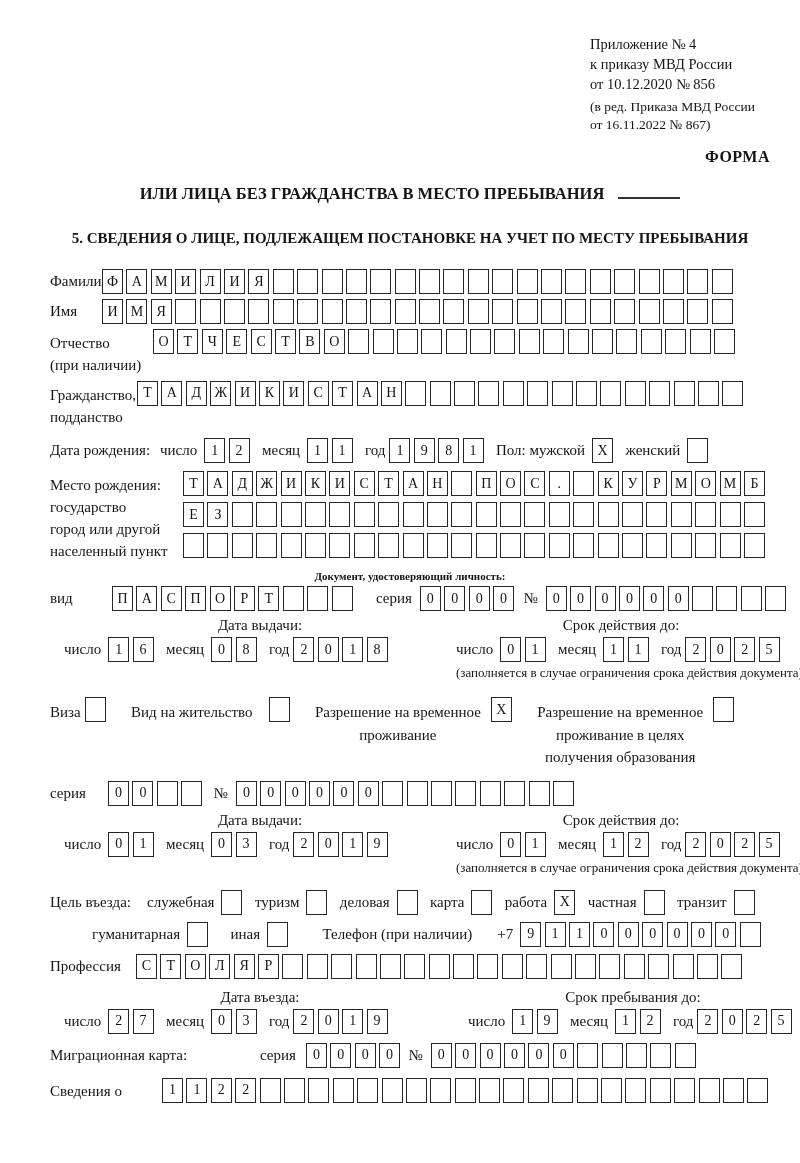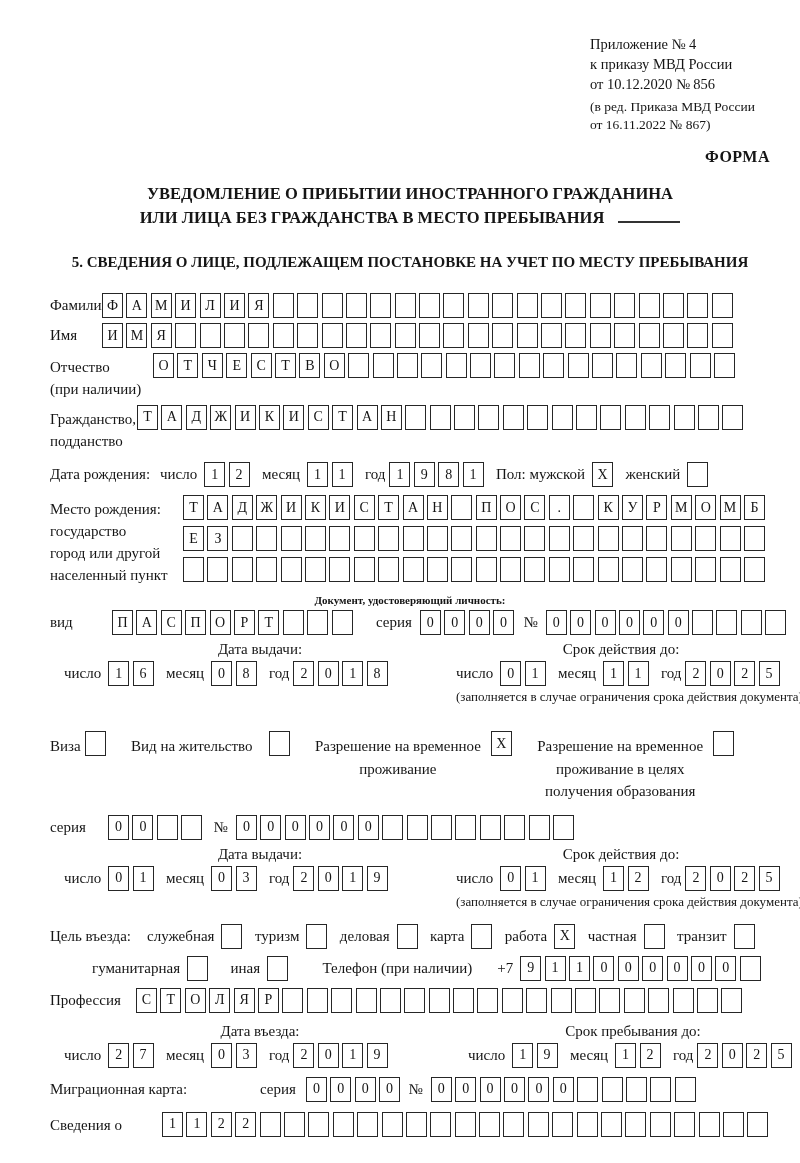--- a/index.html
+++ b/index.html
@@ -34,21 +34,21 @@
   .center-bold{text-align:center;font-weight:bold;font-size:11px;margin-top:8px;}
   
   .dates{display:flex;margin-top:6px;}
   .date-block{flex:none;}
   .date-block .dhead{text-align:center;font-size:15px;margin-bottom:3px;}
   .date-fields{display:flex;align-items:flex-start;font-size:15px;}
   .dnote{font-size:13px;margin-top:3px;text-align:center;white-space:nowrap;}
   .db-left{margin-left:14px;width:392px;}
   .db-right{width:330px;}
   
-  .res-row{display:flex;align-items:flex-start;margin-top:26px;font-size:15px;}
+  .res-row{display:flex;align-items:flex-start;margin-top:16px;font-size:15px;}
   .res-item{display:flex;align-items:flex-start;margin-right:22px;}
   .res-item .txt{text-align:center;line-height:1.5;padding-top:4px;margin-right:10px;}
   .res-item:first-child .txt{margin-right:4px;}
   .purpose-row{display:flex;align-items:flex-start;margin-top:14px;font-size:15px;flex-wrap:nowrap;}
   .p-item{display:flex;align-items:flex-start;margin-right:9px;white-space:nowrap;justify-content:flex-end;}
   .p-item .txt{padding-top:4px;margin-right:7px;}
   
   .reps{display:flex;margin-top:10px;}
   .reps .lblcol{width:112px;flex:none;font-size:15px;line-height:1.55;padding-top:2px;}
   .reps .rows{flex:none;}
@@ -66,21 +66,20 @@
     <div>от 10.12.2020 № 856</div>
     <div class="sub">
       <div>(в ред. Приказа МВД России</div>
       <div>от 16.11.2022 № 867)</div>
     </div>
   </div>
 
   <div class="forma">ФОРМА</div>
 
   <div class="title">
-    <div>УВЕДОМЛЕНИЕ О ПРИБЫТИИ ИНОСТРАННОГО ГРАЖДАНИНА</div>
     <div class="nowrap"><span>ИЛИ ЛИЦА БЕЗ ГРАЖДАНСТВА В МЕСТО ПРЕБЫВАНИЯ</span><span class="blank-line"></span></div>
   </div>
 
   <div class="sec1">5. СВЕДЕНИЯ О ЛИЦЕ, ПОДЛЕЖАЩЕМ ПОСТАНОВКЕ НА УЧЕТ ПО МЕСТУ ПРЕБЫВАНИЯ</div>
 
   <div class="row" style="margin-top:22px;">
     <span class="lbl w52">Фамилия</span>
     <span class="cells">
         <span class="cell">Ф</span>
         <span class="cell">А</span>

